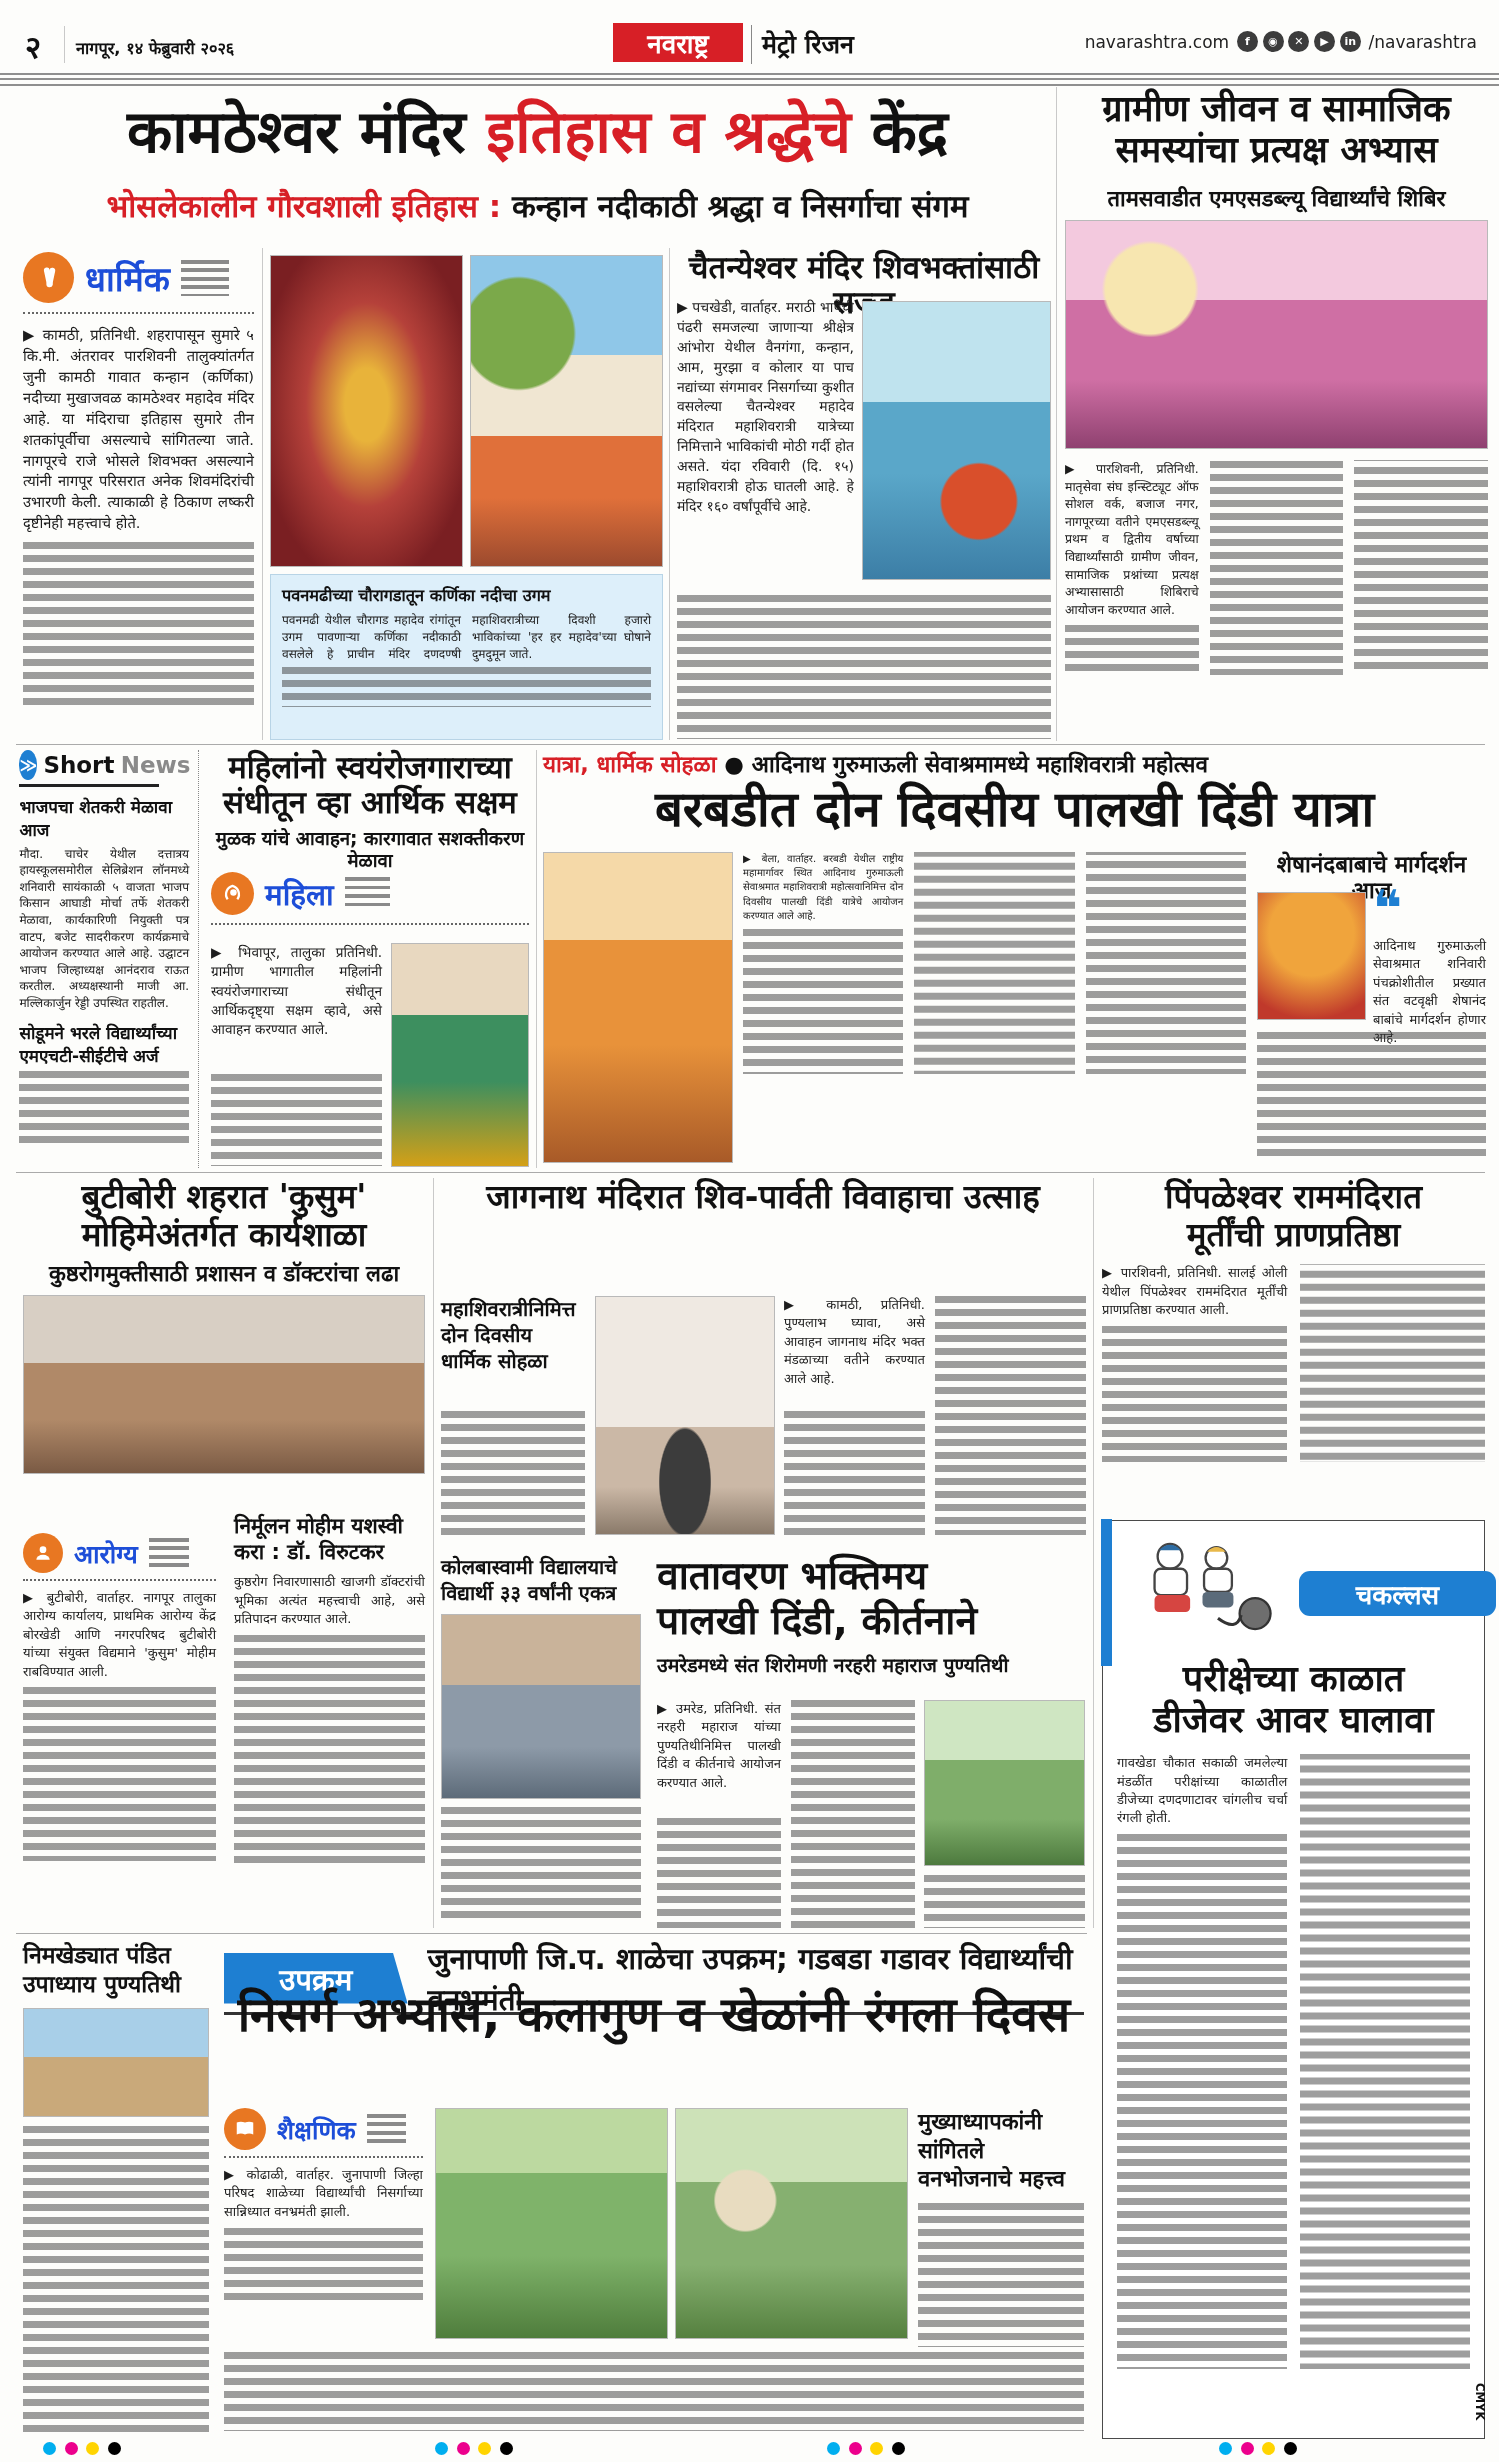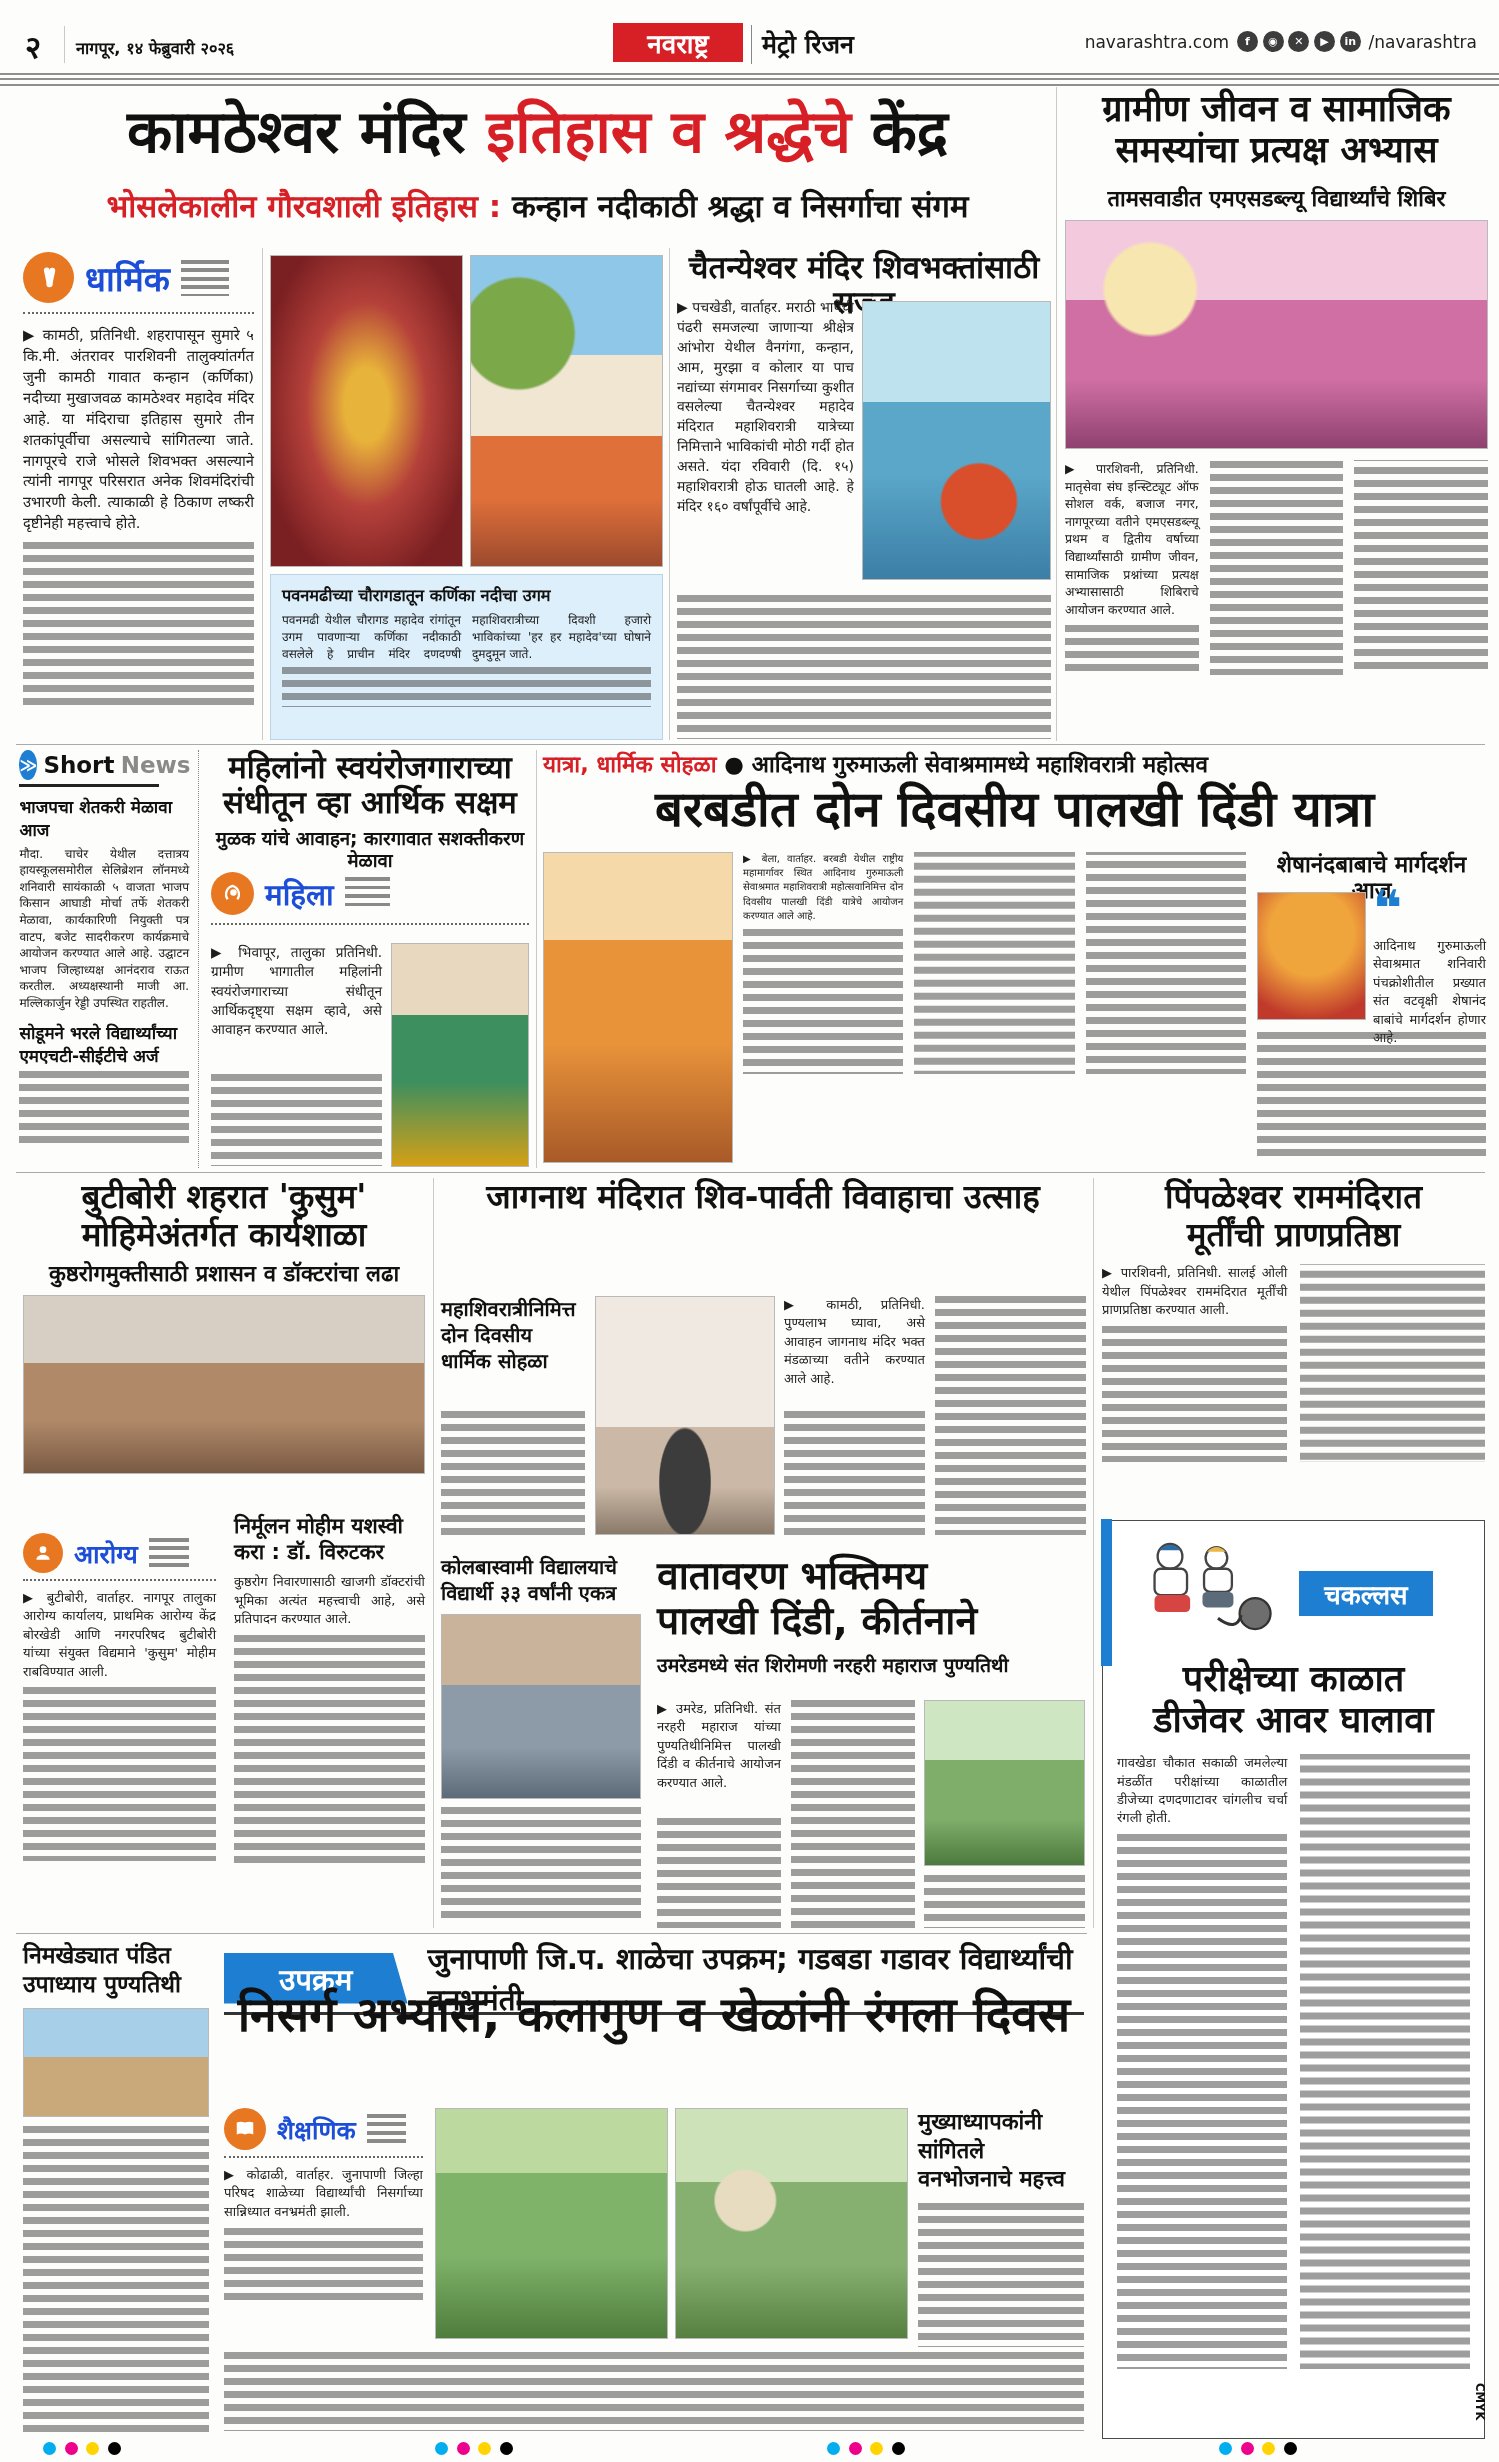--- a/index.html
+++ b/index.html
@@ -249,21 +249,21 @@
       <rect x="38" y="54" width="42" height="34" rx="8" fill="#fff" stroke="#444" stroke-width="3"></rect>
       <rect x="38" y="88" width="46" height="22" rx="6" fill="#d64541"></rect>
       <circle cx="118" cy="40" r="14" fill="#fff" stroke="#444" stroke-width="3"></circle>
       <path d="M106 32 q12 -12 24 0" fill="#e8b84a"></path>
       <rect x="102" y="54" width="36" height="30" rx="8" fill="#fff" stroke="#444" stroke-width="3"></rect>
       <rect x="100" y="84" width="40" height="20" rx="6" fill="#5b6b7a"></rect>
       <circle cx="168" cy="112" r="20" fill="#6e6e6e" stroke="#333" stroke-width="3"></circle>
       <path d="M120 118 q24 18 30 -4" fill="none" stroke="#333" stroke-width="4"></path>
     </svg>
   </div>
-  <div class="abs blue-badge" style="left:196px;top:50px;width:134px;height:45px;border-radius:0;font-size:26px">चकल्लस</div>
+  <div class="abs blue-badge" style="left:196px;top:50px;width:197px;height:45px;border-radius:11px;font-size:26px">चकल्लस</div>
   <div class="hd" style="margin-top:137px;font-size:36px;font-weight:800">
     <div>परीक्षेच्या काळात</div>
     <div>डीजेवर आवर घालावा</div>
   </div>
   <div class="body-txt" style="margin:14px 14px 0;columns:2;column-gap:12.4px;font-size:13px;height:637px">
     <span>गावखेडा चौकात सकाळी जमलेल्या मंडळींत परीक्षांच्या काळातील डीजेच्या दणदणाटावर चांगलीच चर्चा रंगली होती.</span>
     <div class="fl" style="height:1149px;margin-top:6.2px"></div>
   </div>
 </div>
 

